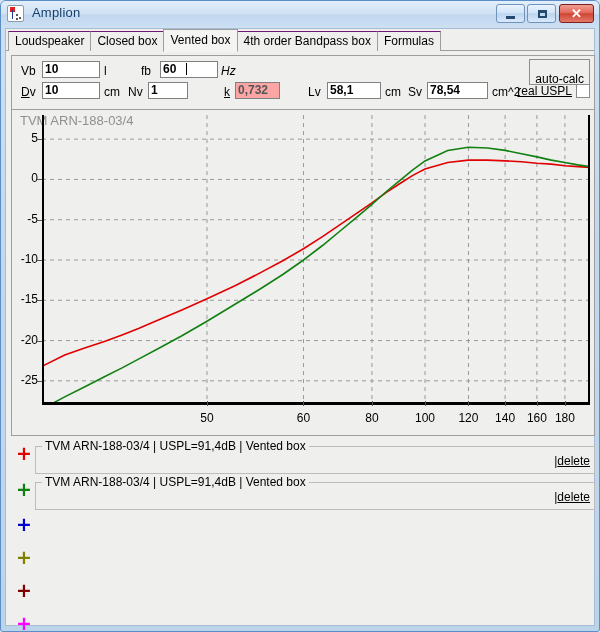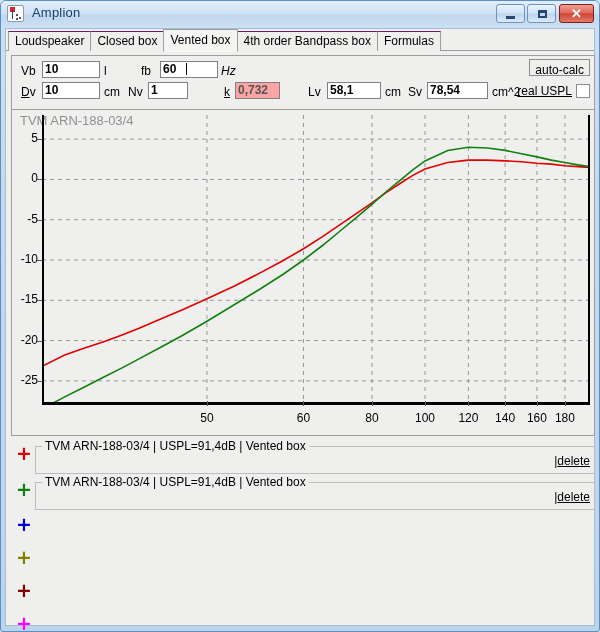--- a/index.html
+++ b/index.html
@@ -129,21 +129,21 @@
     line-height: 15px;
     height: 17px;
   }
   .tbox.ro { background: #fca5a5; color: #555; font-weight: bold; }
   .caret {
     position: absolute; width: 1px; height: 12px;
     background: #000;
   }
   #auto-calc {
     position: absolute; right: 4px; top: 3px;
-    height: 17px; padding: 3px 5px;
+    height: 17px; padding: 12px 5px;
     font-size: 12px; color: #000;
     background: #efefee;
     border: 1px solid #8c8c8c;
     line-height: 15px;
   }
   #real-uspl-label {
     position: absolute; right: 22px; top: 28px;
     font-size: 12px; text-decoration: underline; color: #000;
   }
   #real-uspl-box {

